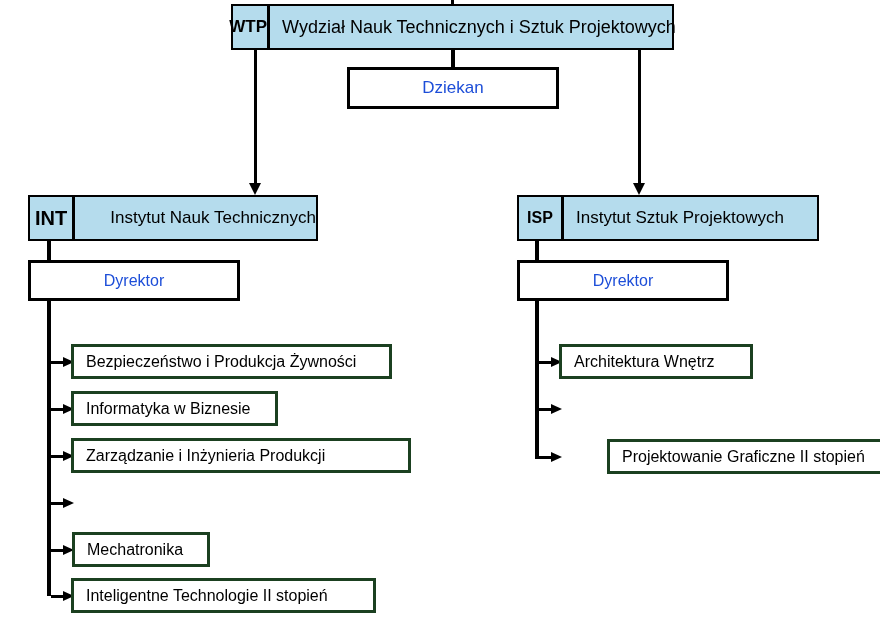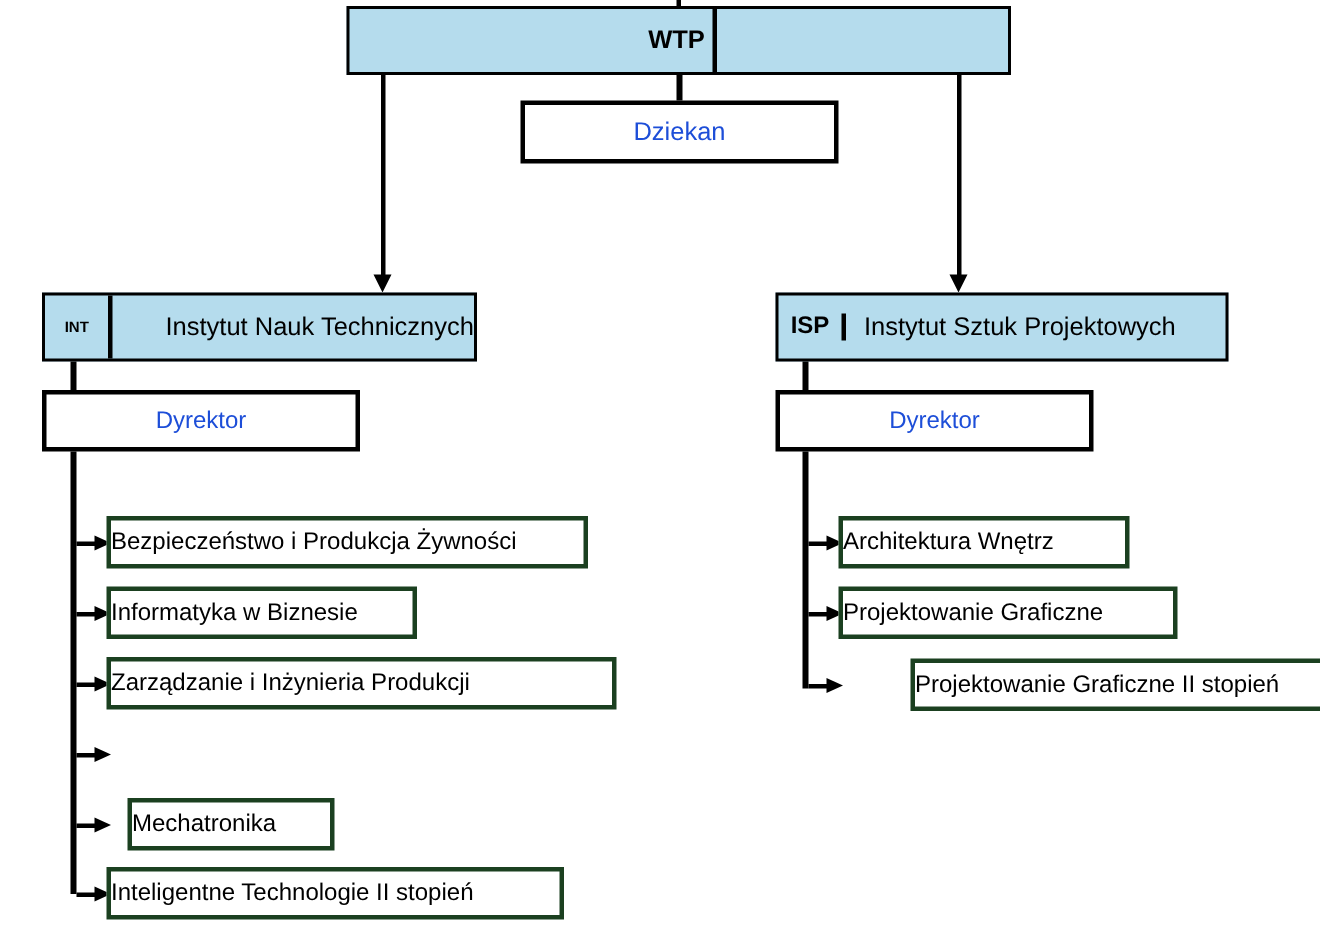--- a/index.html
+++ b/index.html
@@ -53,20 +53,21 @@
     background: #ffffff;
     border: 3px solid #000000;
     color: #1d4ed8;
   }
   
   .program {
     background: #ffffff;
     border: 3px solid #1b4020;
     color: #000000;
     justify-content: flex-start;
+    padding-left: 12px;
   }
   
   .vline {
     position: absolute;
     background: #000000;
   }
   .hline {
     position: absolute;
     background: #000000;
   }
@@ -87,38 +88,39 @@
     border-left: 11px solid #000000;
   }
 </style>
 </head>
 <body>
 
 <div id="canvas">
 
   <div class="unit box" style="left:231px; top:4px; width:443px; height:46px; font-size:18px;">
     <div class="code" style="width:50px; font-size:17px;">WTP</div>
+    <div class="name" style="flex:1; font-size:18px;">Wydział Nauk Technicznych i Sztuk Projektowych</div>
   </div>
 
   <div class="vline" style="left:451px; top:0px; width:3px; height:5px;"></div>
 
   <div class="vline" style="left:451px; top:50px; width:4px; height:18px;"></div>
 
   <div class="plainbox box" style="left:347px; top:67px; width:212px; height:42px; font-size:17px;">
     <span>Dziekan</span>
   </div>
 
   <div class="vline" style="left:254px; top:50px; width:3px; height:138px;"></div>
   <div class="arrowdown" style="left:249px; top:183px;"></div>
 
   <div class="vline" style="left:638px; top:50px; width:3px; height:138px;"></div>
   <div class="arrowdown" style="left:633px; top:183px;"></div>
 
   <div class="unit box" style="left:28px; top:195px; width:290px; height:46px; font-size:17px;">
-    <div class="code" style="width:46px; font-size:10px;">INT</div>
+    <div class="code" style="width:46px; font-size:20px;">INT</div>
     <div class="name" style="flex:1; font-size:17px;padding-left:35px;">Instytut Nauk Technicznych</div>
   </div>
 
   <div class="vline" style="left:47px; top:241px; width:4px; height:20px;"></div>
 
   <div class="plainbox box" style="left:28px; top:260px; width:212px; height:41px; font-size:16px;">
     <span>Dyrektor</span>
   </div>
 
   <div class="vline" style="left:47px; top:301px; width:4px; height:295px;"></div>
@@ -139,54 +141,51 @@
   <div class="arrowright" style="left:63px; top:451px;"></div>
   <div class="program box" style="left:71px; top:438px; width:340px; height:35px; font-size:16px;">
     <span>Zarządzanie i Inżynieria Produkcji</span>
   </div>
 
   <div class="hline" style="left:51px; top:502px; width:14px; height:3px;"></div>
   <div class="arrowright" style="left:63px; top:498px;"></div>
 
   <div class="hline" style="left:51px; top:549px; width:14px; height:3px;"></div>
   <div class="arrowright" style="left:63px; top:545px;"></div>
-  <div class="program box" style="left:85px; top:532px; width:138px; height:35px; font-size:16px;">
+  <div class="program box" style="left:72px; top:532px; width:138px; height:35px; font-size:16px;">
     <span>Mechatronika</span>
   </div>
 
   <div class="hline" style="left:51px; top:595px; width:14px; height:3px;"></div>
   <div class="arrowright" style="left:63px; top:591px;"></div>
   <div class="program box" style="left:71px; top:578px; width:305px; height:35px; font-size:16px;">
     <span>Inteligentne Technologie II stopień</span>
   </div>
 
-  <div class="unit box" style="left:517px; top:195px; width:302px; height:46px; font-size:17px;align-items:center;">
+  <div class="unit box" style="left:517px; top:195px; width:302px; height:46px; font-size:17px;">
     <div class="code" style="width:45px; font-size:16px;">ISP</div>
     <div class="name" style="flex:1; font-size:17px;">Instytut Sztuk Projektowych</div>
   </div>
 
   <div class="vline" style="left:535px; top:241px; width:4px; height:20px;"></div>
 
   <div class="plainbox box" style="left:517px; top:260px; width:212px; height:41px; font-size:16px;">
     <span>Dyrektor</span>
   </div>
 
   <div class="vline" style="left:535px; top:301px; width:4px; height:158px;"></div>
 
   <div class="hline" style="left:539px; top:361px; width:14px; height:3px;"></div>
   <div class="arrowright" style="left:551px; top:357px;"></div>
   <div class="program box" style="left:559px; top:344px; width:194px; height:35px; font-size:16px;">
     <span>Architektura Wnętrz</span>
   </div>
 
   <div class="hline" style="left:539px; top:408px; width:14px; height:3px;"></div>
   <div class="arrowright" style="left:551px; top:404px;"></div>
-  <div class="program box" style="left:559px; top:391px; width:226px; height:35px; font-size:16px;">
-    <span>Projektowanie Graficzne</span>
-  </div>
 
   <div class="hline" style="left:539px; top:456px; width:14px; height:3px;"></div>
   <div class="arrowright" style="left:551px; top:452px;"></div>
   <div class="program box" style="left:559px; top:439px; width:294px; height:35px; font-size:16px;margin-left:48px;">
     <span>Projektowanie Graficzne II stopień</span>
   </div>
 
 </div>
 
 </body></html>

